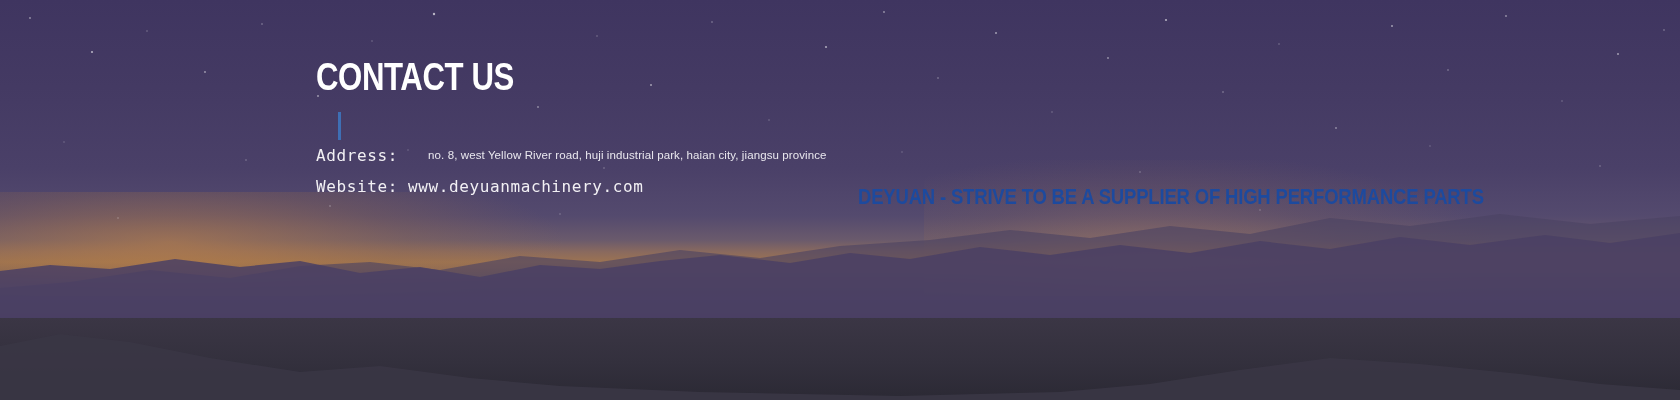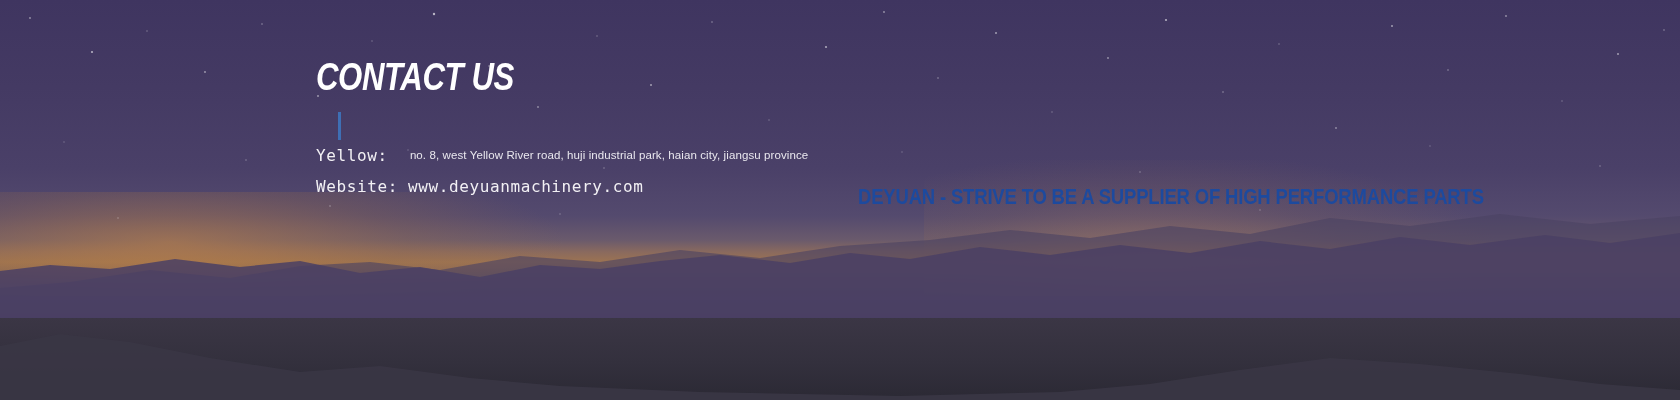--- a/index.html
+++ b/index.html
@@ -93,21 +93,20 @@
   
   .content {
     position: absolute;
     inset: 0;
   }
 
   .heading-block {
     position: absolute;
     left: 316px;
     top: 56px;
-    font-style: italic;
   }
   .heading {
     margin: 0;
     font-family: "Liberation Sans Narrow", "Liberation Sans", sans-serif;
     font-weight: 700;
     font-size: 38px;
     line-height: 42px;
     letter-spacing: -0.5px;
     color: #ffffff;
     transform: scaleX(0.82);
@@ -136,21 +135,21 @@
     letter-spacing: 0.6px;
     white-space: nowrap;
   }
   .detail-row .label { }
   .detail-row .value { }
   .detail-row.address .value {
     font-family: "Liberation Sans", sans-serif;
     font-size: 11.5px;
     letter-spacing: 0.1px;
     color: #e9e7ee;
-    margin-left: 12px;
+    margin-left: 20px;
     position: relative;
     top: -2px;
   }
 
   .tagline {
     position: absolute;
     left: 858px;
     top: 184px;
     margin: 0;
     font-family: "Liberation Sans Narrow", "Liberation Sans", sans-serif;
@@ -244,21 +243,21 @@
   <div class="content">
 
     <div class="heading-block">
       <h1 class="heading">CONTACT US</h1>
       <div class="accent-bar"></div>
     </div>
 
     <div class="details">
 
       <div class="detail-row address">
-        <span class="label">Yellow:</span>
+        <span class="label">Address:</span>
         <span class="value">no. 8, west Yellow River road, huji industrial park, haian city, jiangsu province</span>
       </div>
 
 
 
 
       <div class="detail-row">
         <span class="label">Website:</span>
         <span class="value">www.deyuanmachinery.com</span>
       </div>

